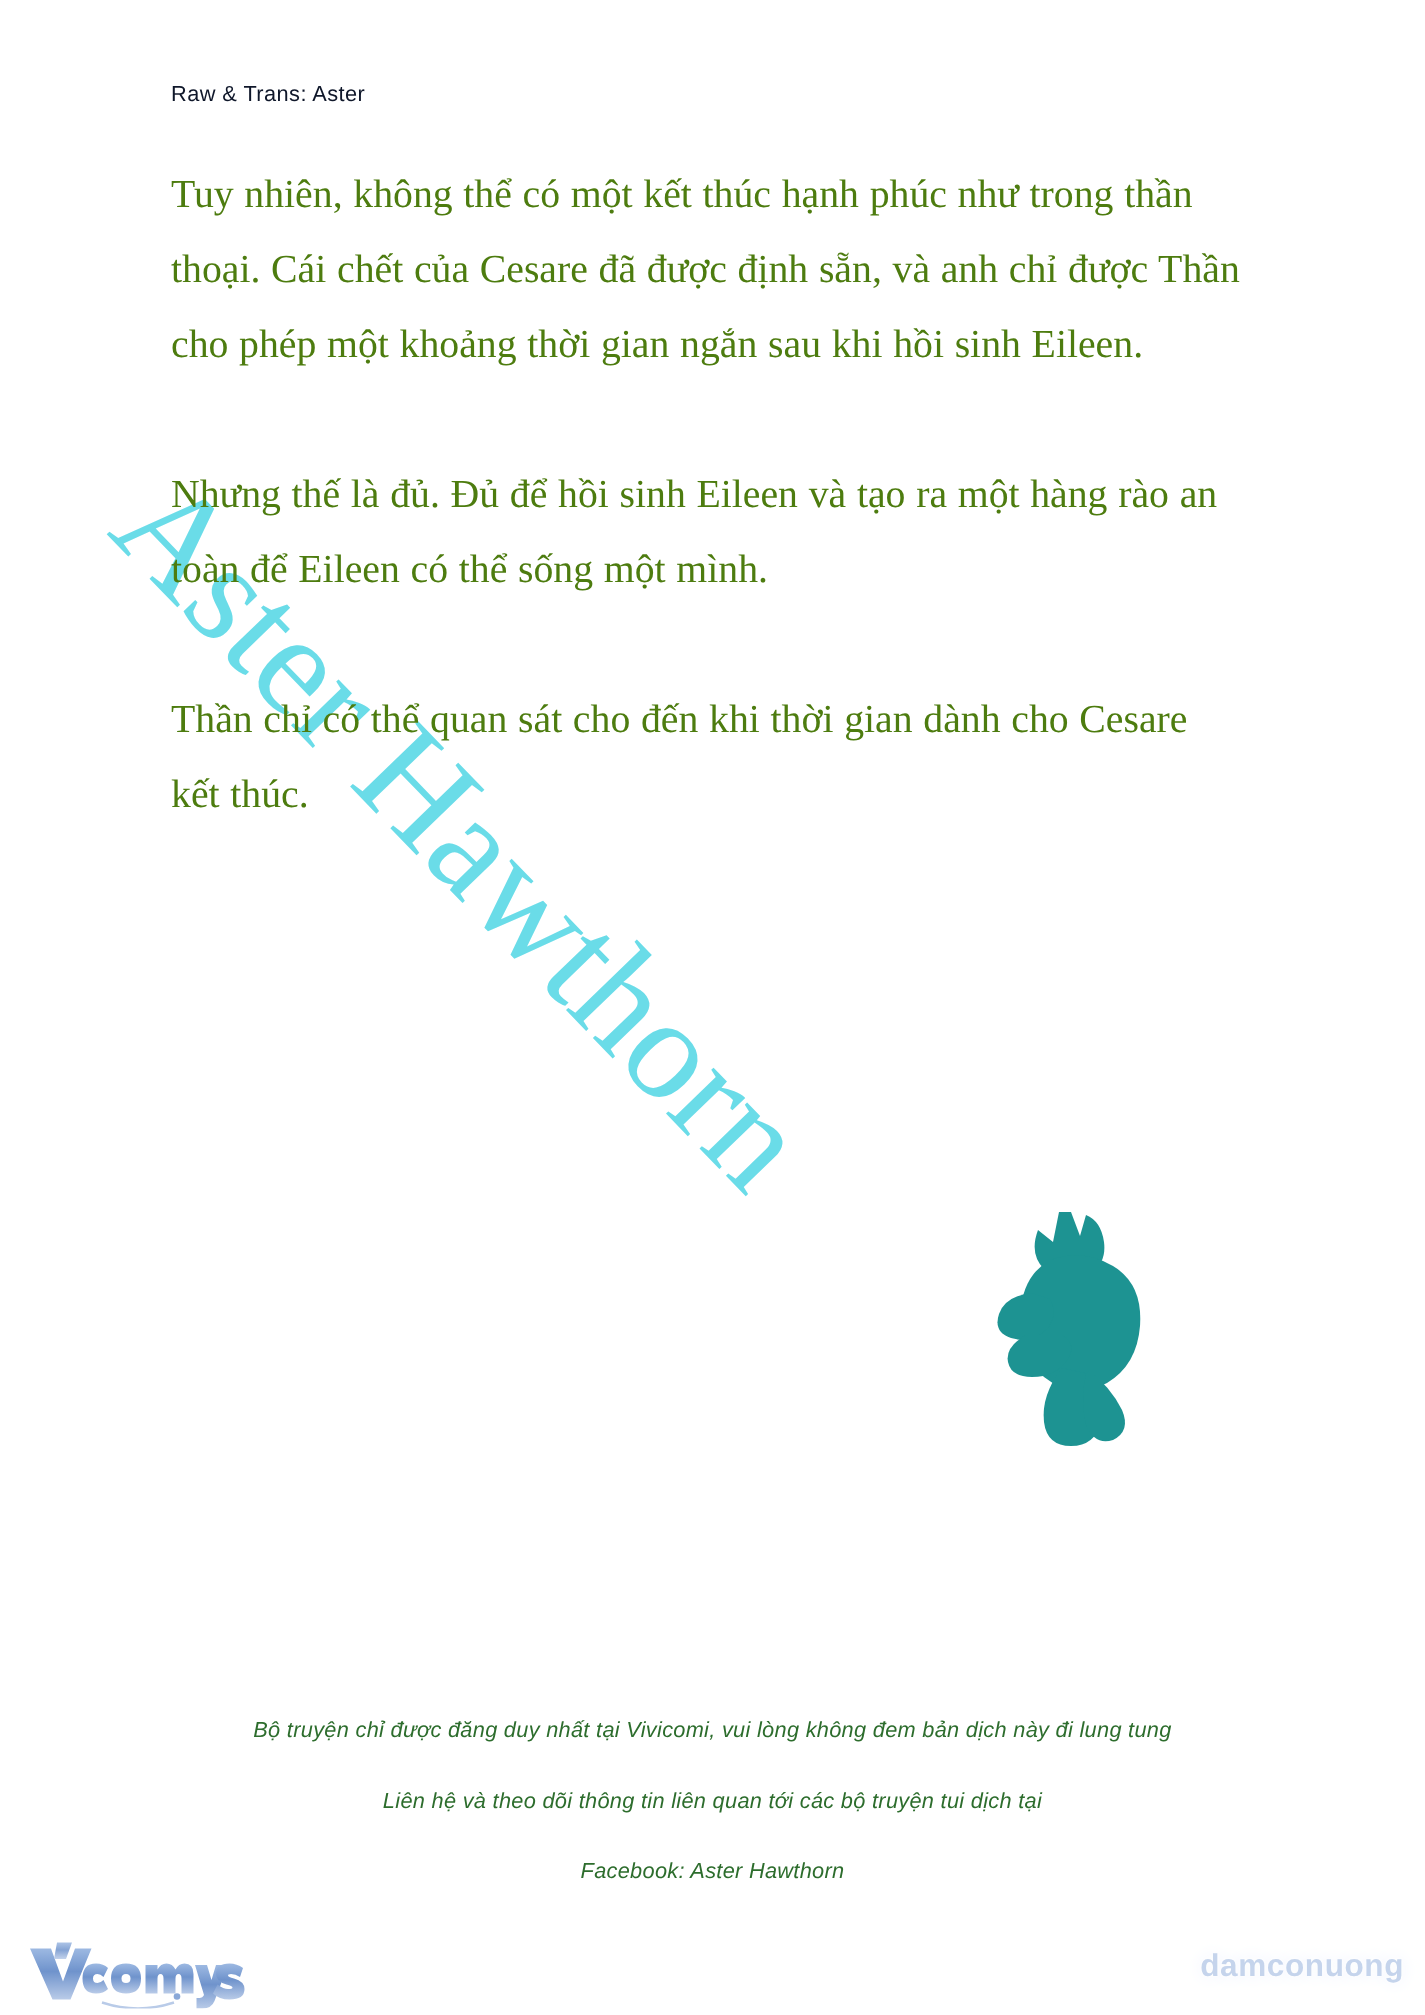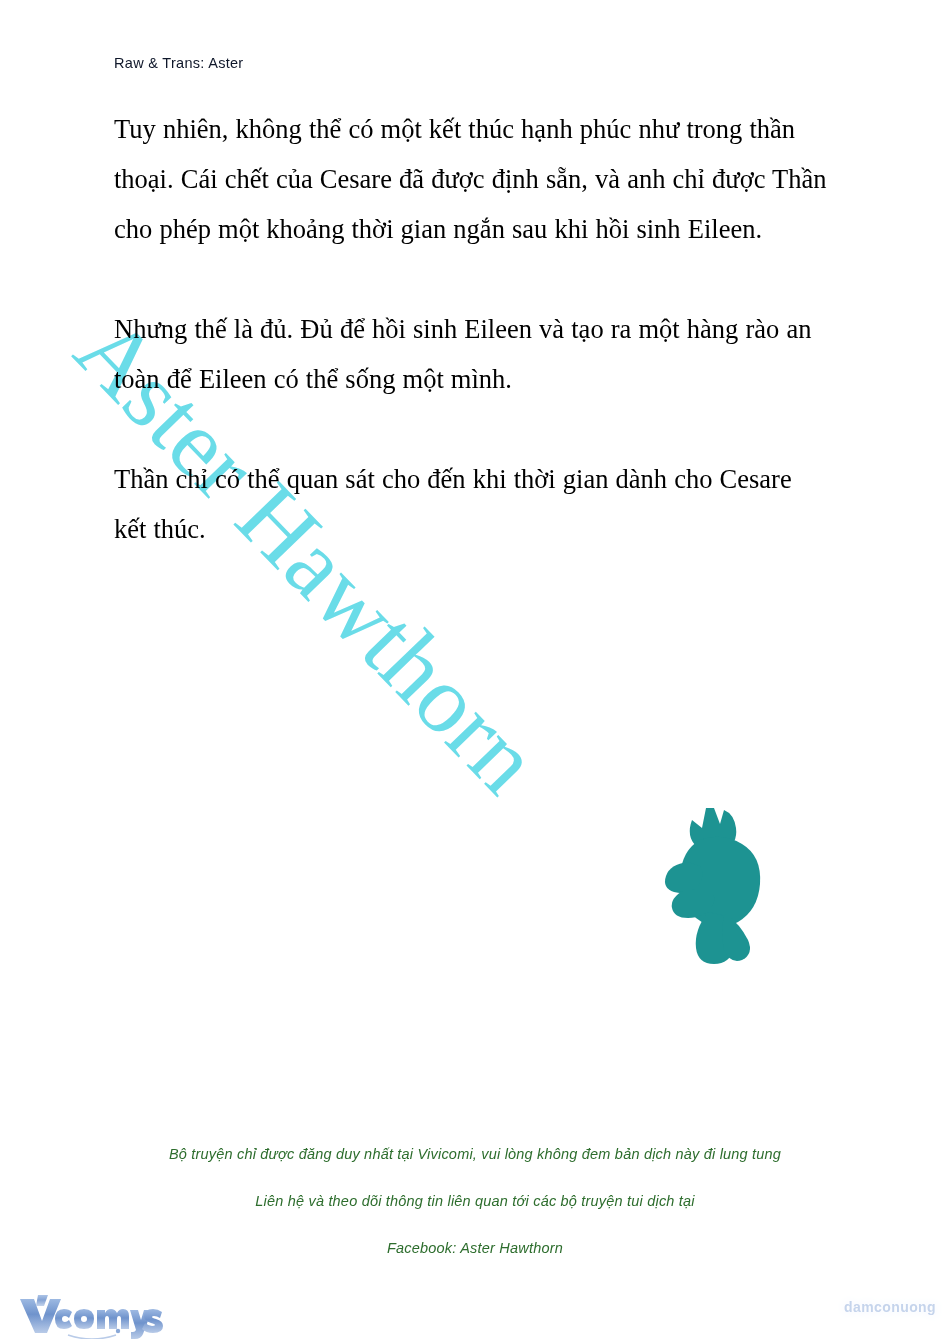--- a/index.html
+++ b/index.html
@@ -40,21 +40,21 @@
   #body-copy {
     position: absolute;
     left: 114px;
     top: 104px;
     width: 716px;
   }
   .para {
     font-family: "Liberation Serif", "DejaVu Serif", serif;
     font-size: 26.5px;
     line-height: 50px;
-    color: #000000;
+    color: #4d7c0f;
     margin: 0 0 50px 0;
     text-align: left;
     word-spacing: .5px;
   }
   .para:last-child { margin-bottom: 0; }
 
   
   #watermark {
     position: absolute;
     left: 128px;
@@ -121,21 +121,21 @@
     left: 14px;
     top: 6px;
     width: 150px;
     height: 48px;
   }
   #damconuong-mark {
     position: absolute;
     right: 14px;
     top: 14px;
     font-family: "Liberation Sans", "DejaVu Sans", sans-serif;
-    font-size: 14px;
+    font-size: 21px;
     font-weight: bold;
     letter-spacing: .4px;
     color: #c5d4ec;
     text-shadow:
       0 0 3px #ffffff,
       0 0 7px #ffffff,
       0 0 12px #e8eefb;
   }
 </style>
 </head>

